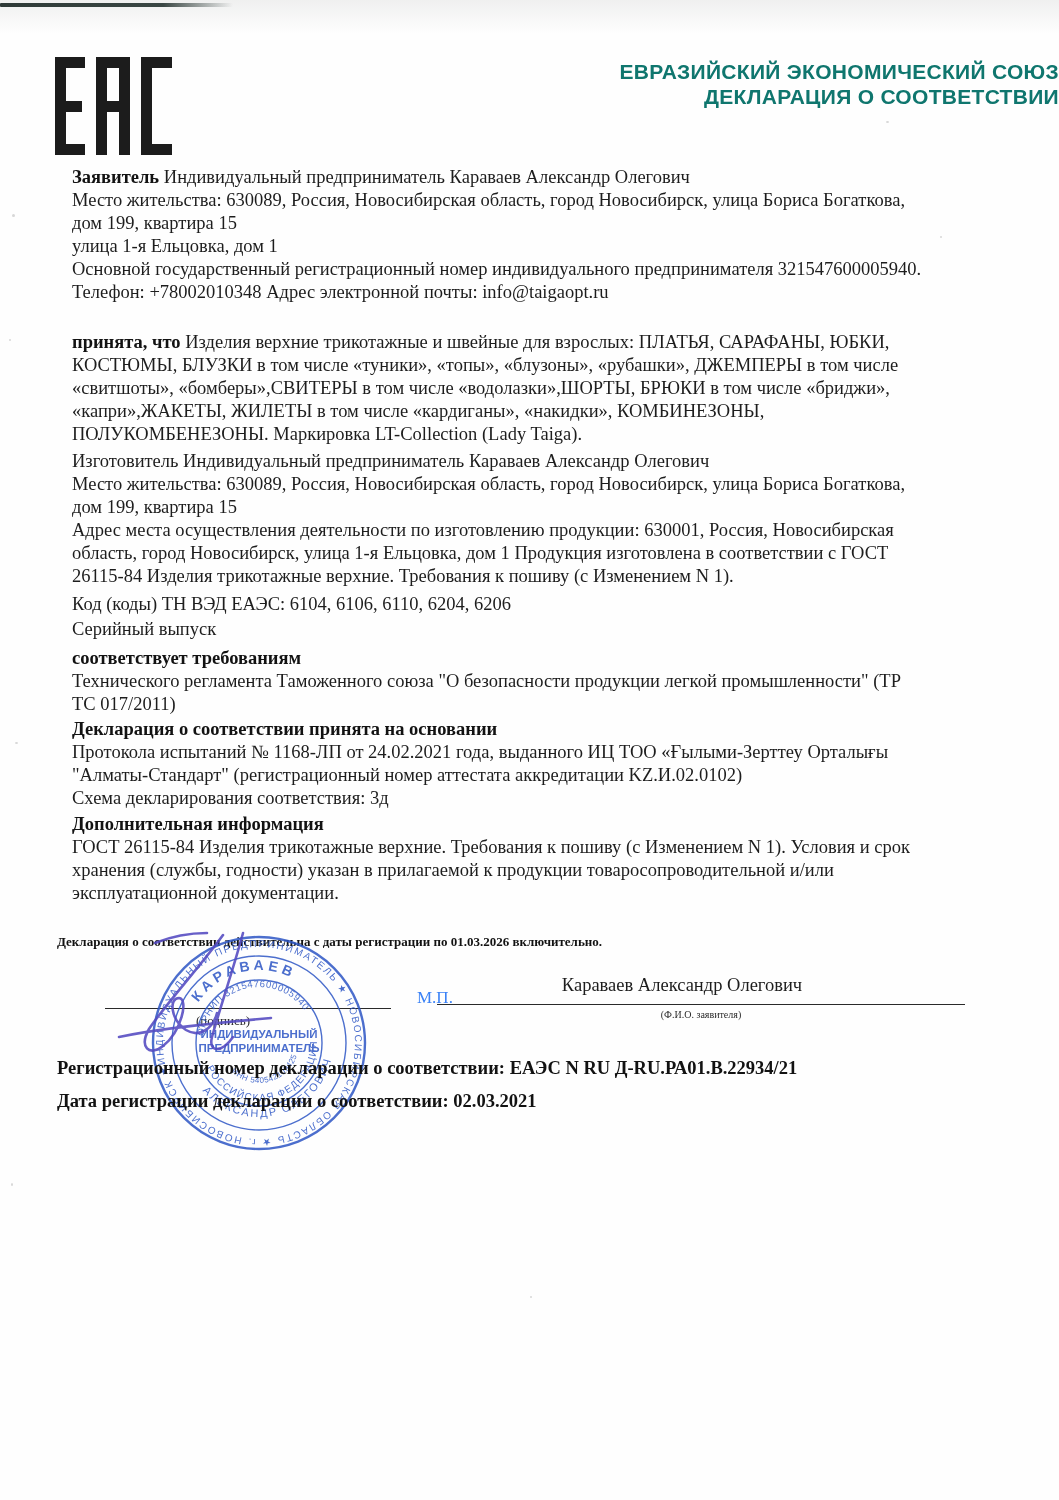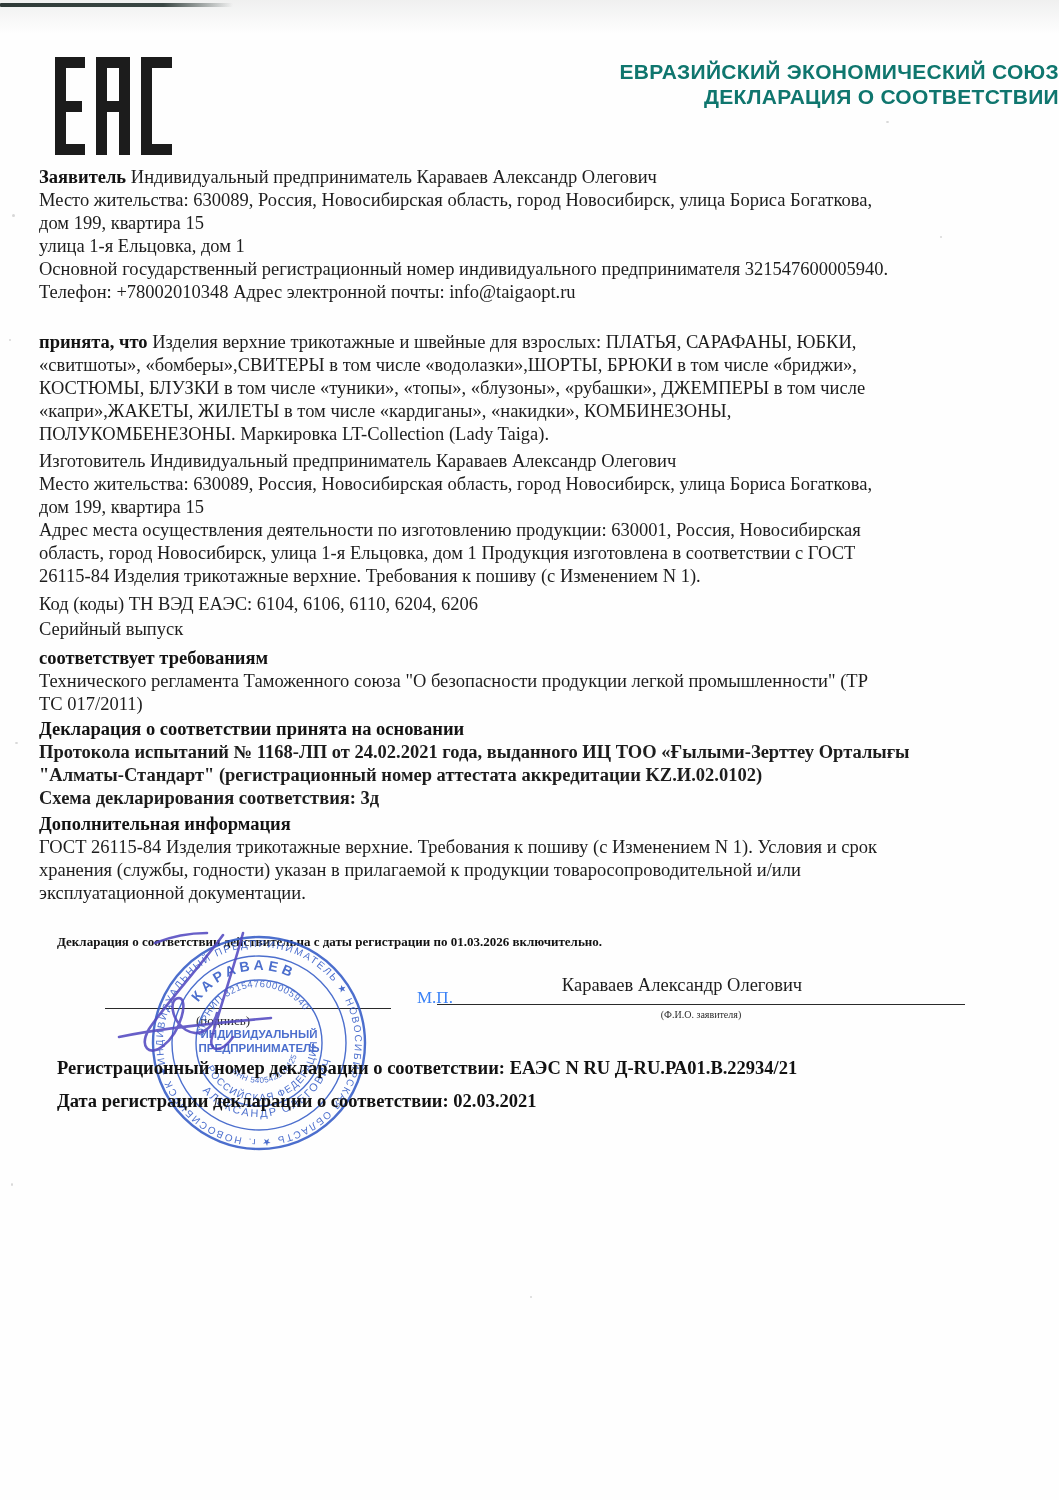--- a/index.html
+++ b/index.html
@@ -31,32 +31,32 @@
   .doc-title {
     position:absolute; left:58px; right:0; top:59px;
     text-align:right;
     font-family:"Liberation Sans", sans-serif;
     font-weight:bold; font-size:21px; line-height:25px;
     color:#0f766e; letter-spacing:.3px;
   }
 
   
   .content {
-    position:absolute; left:39px; top:166px; width:930px;
+    position:absolute; left:72px; top:166px; width:930px;
     font-size:18.5px; line-height:23px; color:#1d1d1d;
   }
   .content p { margin:0; }
   .line { display:block; white-space:nowrap; }
   b { color:#121212; }
   .p-declares     { margin-top:27px !important; }
   .p-manufacturer { margin-top:4px  !important; }
   .p-codes        { margin-top:5px  !important; }
   .p-serial       { margin-top:2px  !important; }
   .p-conformity   { margin-top:6px  !important; }
-  .p-basis        { margin-top:2px  !important;font-weight:bold; }
+  .p-basis        { margin-top:2px  !important; }
   .p-additional   { margin-top:3px  !important; }
 
   .validity {
     position:absolute; left:57px; top:934px; width:930px;
     font-size:13px; font-weight:bold; color:#121212; white-space:nowrap;
   }
 
   
   .sign-line-left { position:absolute; left:105px; top:1008px; width:286px; border-top:1.6px solid #2a2a2a; }
   .sign-caption   { position:absolute; left:196px; top:1013px; font-size:13px; color:#2b2b2b; }
@@ -122,22 +122,22 @@
       <span class="line"><b>Заявитель</b><span> Индивидуальный предприниматель Караваев Александр Олегович</span></span>
       <span class="line">Место жительства: 630089, Россия, Новосибирская область, город Новосибирск, улица Бориса Богаткова,</span>
       <span class="line">дом 199, квартира 15</span>
       <span class="line">улица 1-я Ельцовка, дом 1</span>
       <span class="line">Основной государственный регистрационный номер индивидуального предпринимателя 321547600005940.</span>
       <span class="line">Телефон: +78002010348 Адрес электронной почты: info@taigaopt.ru</span>
     </p>
 
     <p class="para p-declares">
       <span class="line"><b>принята, что</b><span> Изделия верхние трикотажные и швейные для взрослых: ПЛАТЬЯ, САРАФАНЫ, ЮБКИ,</span></span>
+      <span class="line">КОСТЮМЫ, БЛУЗКИ в том числе «туники», «топы», «блузоны», «рубашки», ДЖЕМПЕРЫ в том числе</span>
       <span class="line">«свитшоты», «бомберы»,СВИТЕРЫ в том числе «водолазки»,ШОРТЫ, БРЮКИ в том числе «бриджи»,</span>
-      <span class="line">КОСТЮМЫ, БЛУЗКИ в том числе «туники», «топы», «блузоны», «рубашки», ДЖЕМПЕРЫ в том числе</span>
       <span class="line">«капри»,ЖАКЕТЫ, ЖИЛЕТЫ в том числе «кардиганы», «накидки», КОМБИНЕЗОНЫ,</span>
       <span class="line">ПОЛУКОМБЕНЕЗОНЫ. Маркировка LT-Collection (Lady Taiga).</span>
     </p>
 
     <p class="para p-manufacturer">
       <span class="line">Изготовитель Индивидуальный предприниматель Караваев Александр Олегович</span>
       <span class="line">Место жительства: 630089, Россия, Новосибирская область, город Новосибирск, улица Бориса Богаткова,</span>
       <span class="line">дом 199, квартира 15</span>
       <span class="line">Адрес места осуществления деятельности по изготовлению продукции: 630001, Россия, Новосибирская</span>
       <span class="line">область, город Новосибирск, улица 1-я Ельцовка, дом 1 Продукция изготовлена в соответствии с ГОСТ</span>

